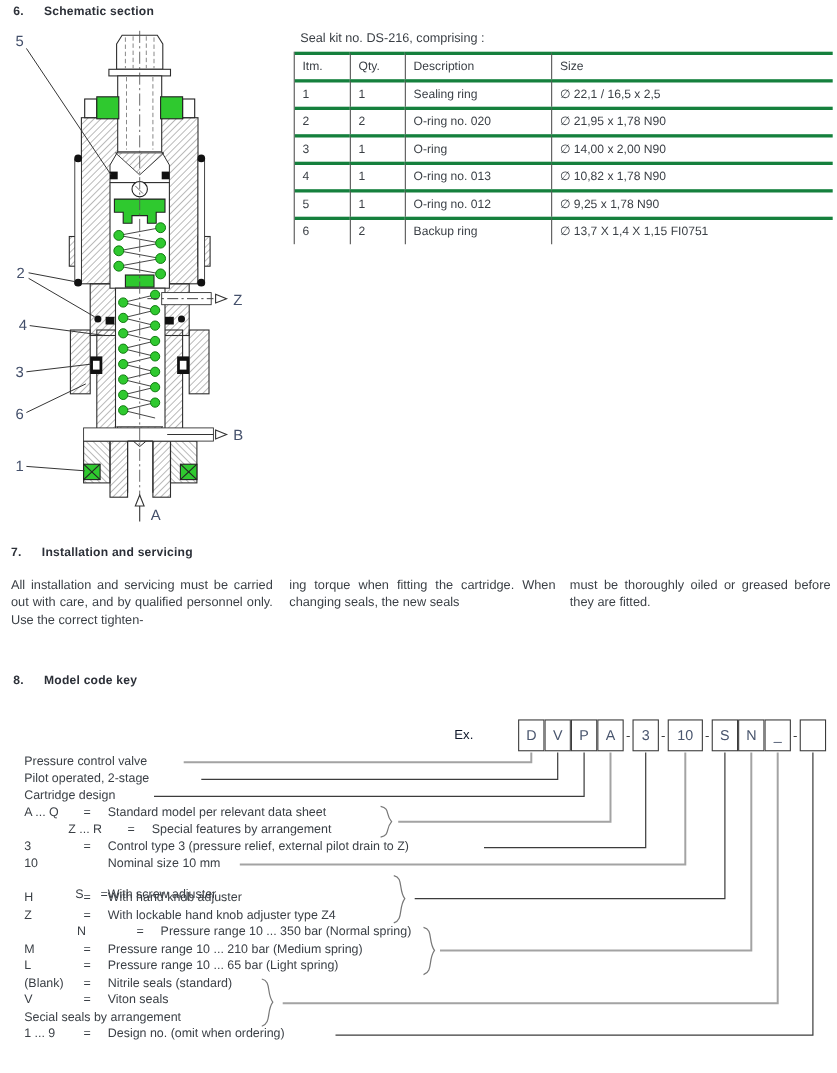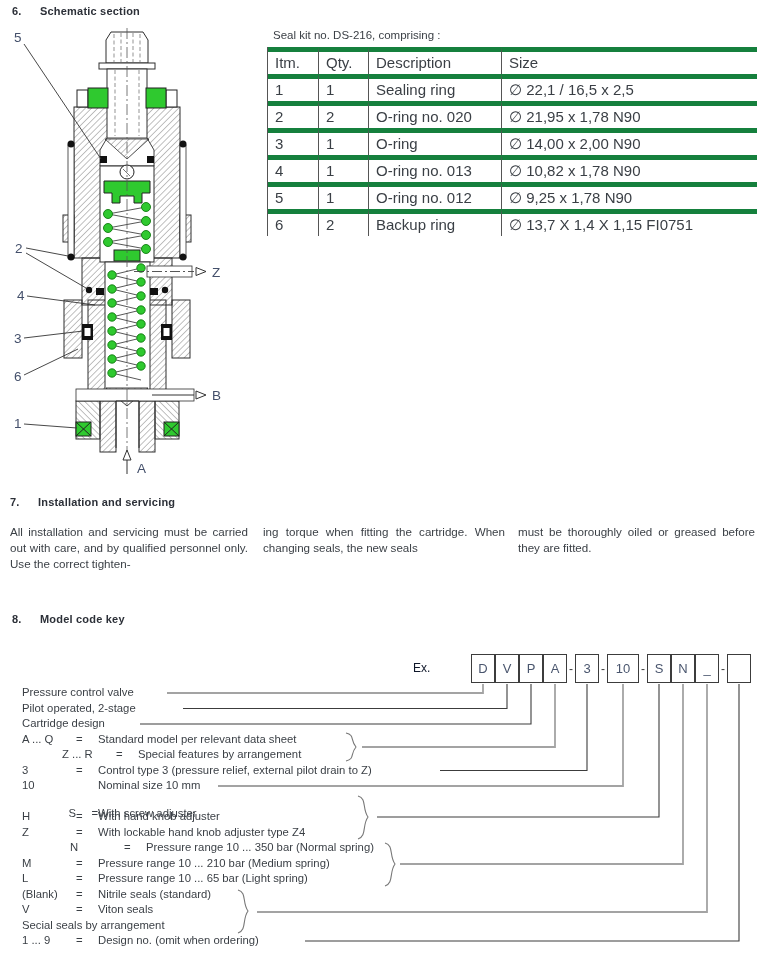--- a/index.html
+++ b/index.html
@@ -5,21 +5,21 @@
   html,body{margin:0;padding:0;background:#fff;}
   #page{position:relative;width:761px;height:975px;background:#ffffff;
         font-family:"Liberation Sans",sans-serif;color:#3a3f45;overflow:hidden;}
   
   .h{position:absolute;font-size:11px;font-weight:700;color:#2c3038;letter-spacing:.2px;}
   .h .num{display:inline-block;width:28px;}
   
   #tbl-caption{position:absolute;left:273px;top:29px;font-size:11.5px;color:#3a3f45;}
   #seal-table{position:absolute;left:267px;top:47px;display:grid;
               grid-template-columns:50px 50px 133px 256px;border-left:1px solid #555;}
-  #seal-table .c{border-top:5px solid #15803d;height:22px;line-height:22px;font-size:15px;
+  #seal-table .c{border-top:3px solid #15803d;height:22px;line-height:22px;font-size:11px;
                  padding-left:7px;white-space:nowrap;overflow:visible;}
   #seal-table .cl{border-left:1px solid #555;}
   
   .col7{position:absolute;top:524px;font-size:11.6px;line-height:16px;text-align:justify;color:#3a3f45;}
   
   #mc-row{position:absolute;left:471px;top:654px;display:flex;align-items:stretch;height:29px;}
   .mcbox{width:24px;border:1.2px solid #3c3c3c;display:flex;align-items:center;justify-content:center;
          font-size:13px;color:#4a566e;background:#fff;box-sizing:border-box;}
   .mcbox.wide{width:32px;}
   .mcdash{width:8px;display:flex;align-items:center;justify-content:center;font-size:12px;color:#3c3c3c;}

